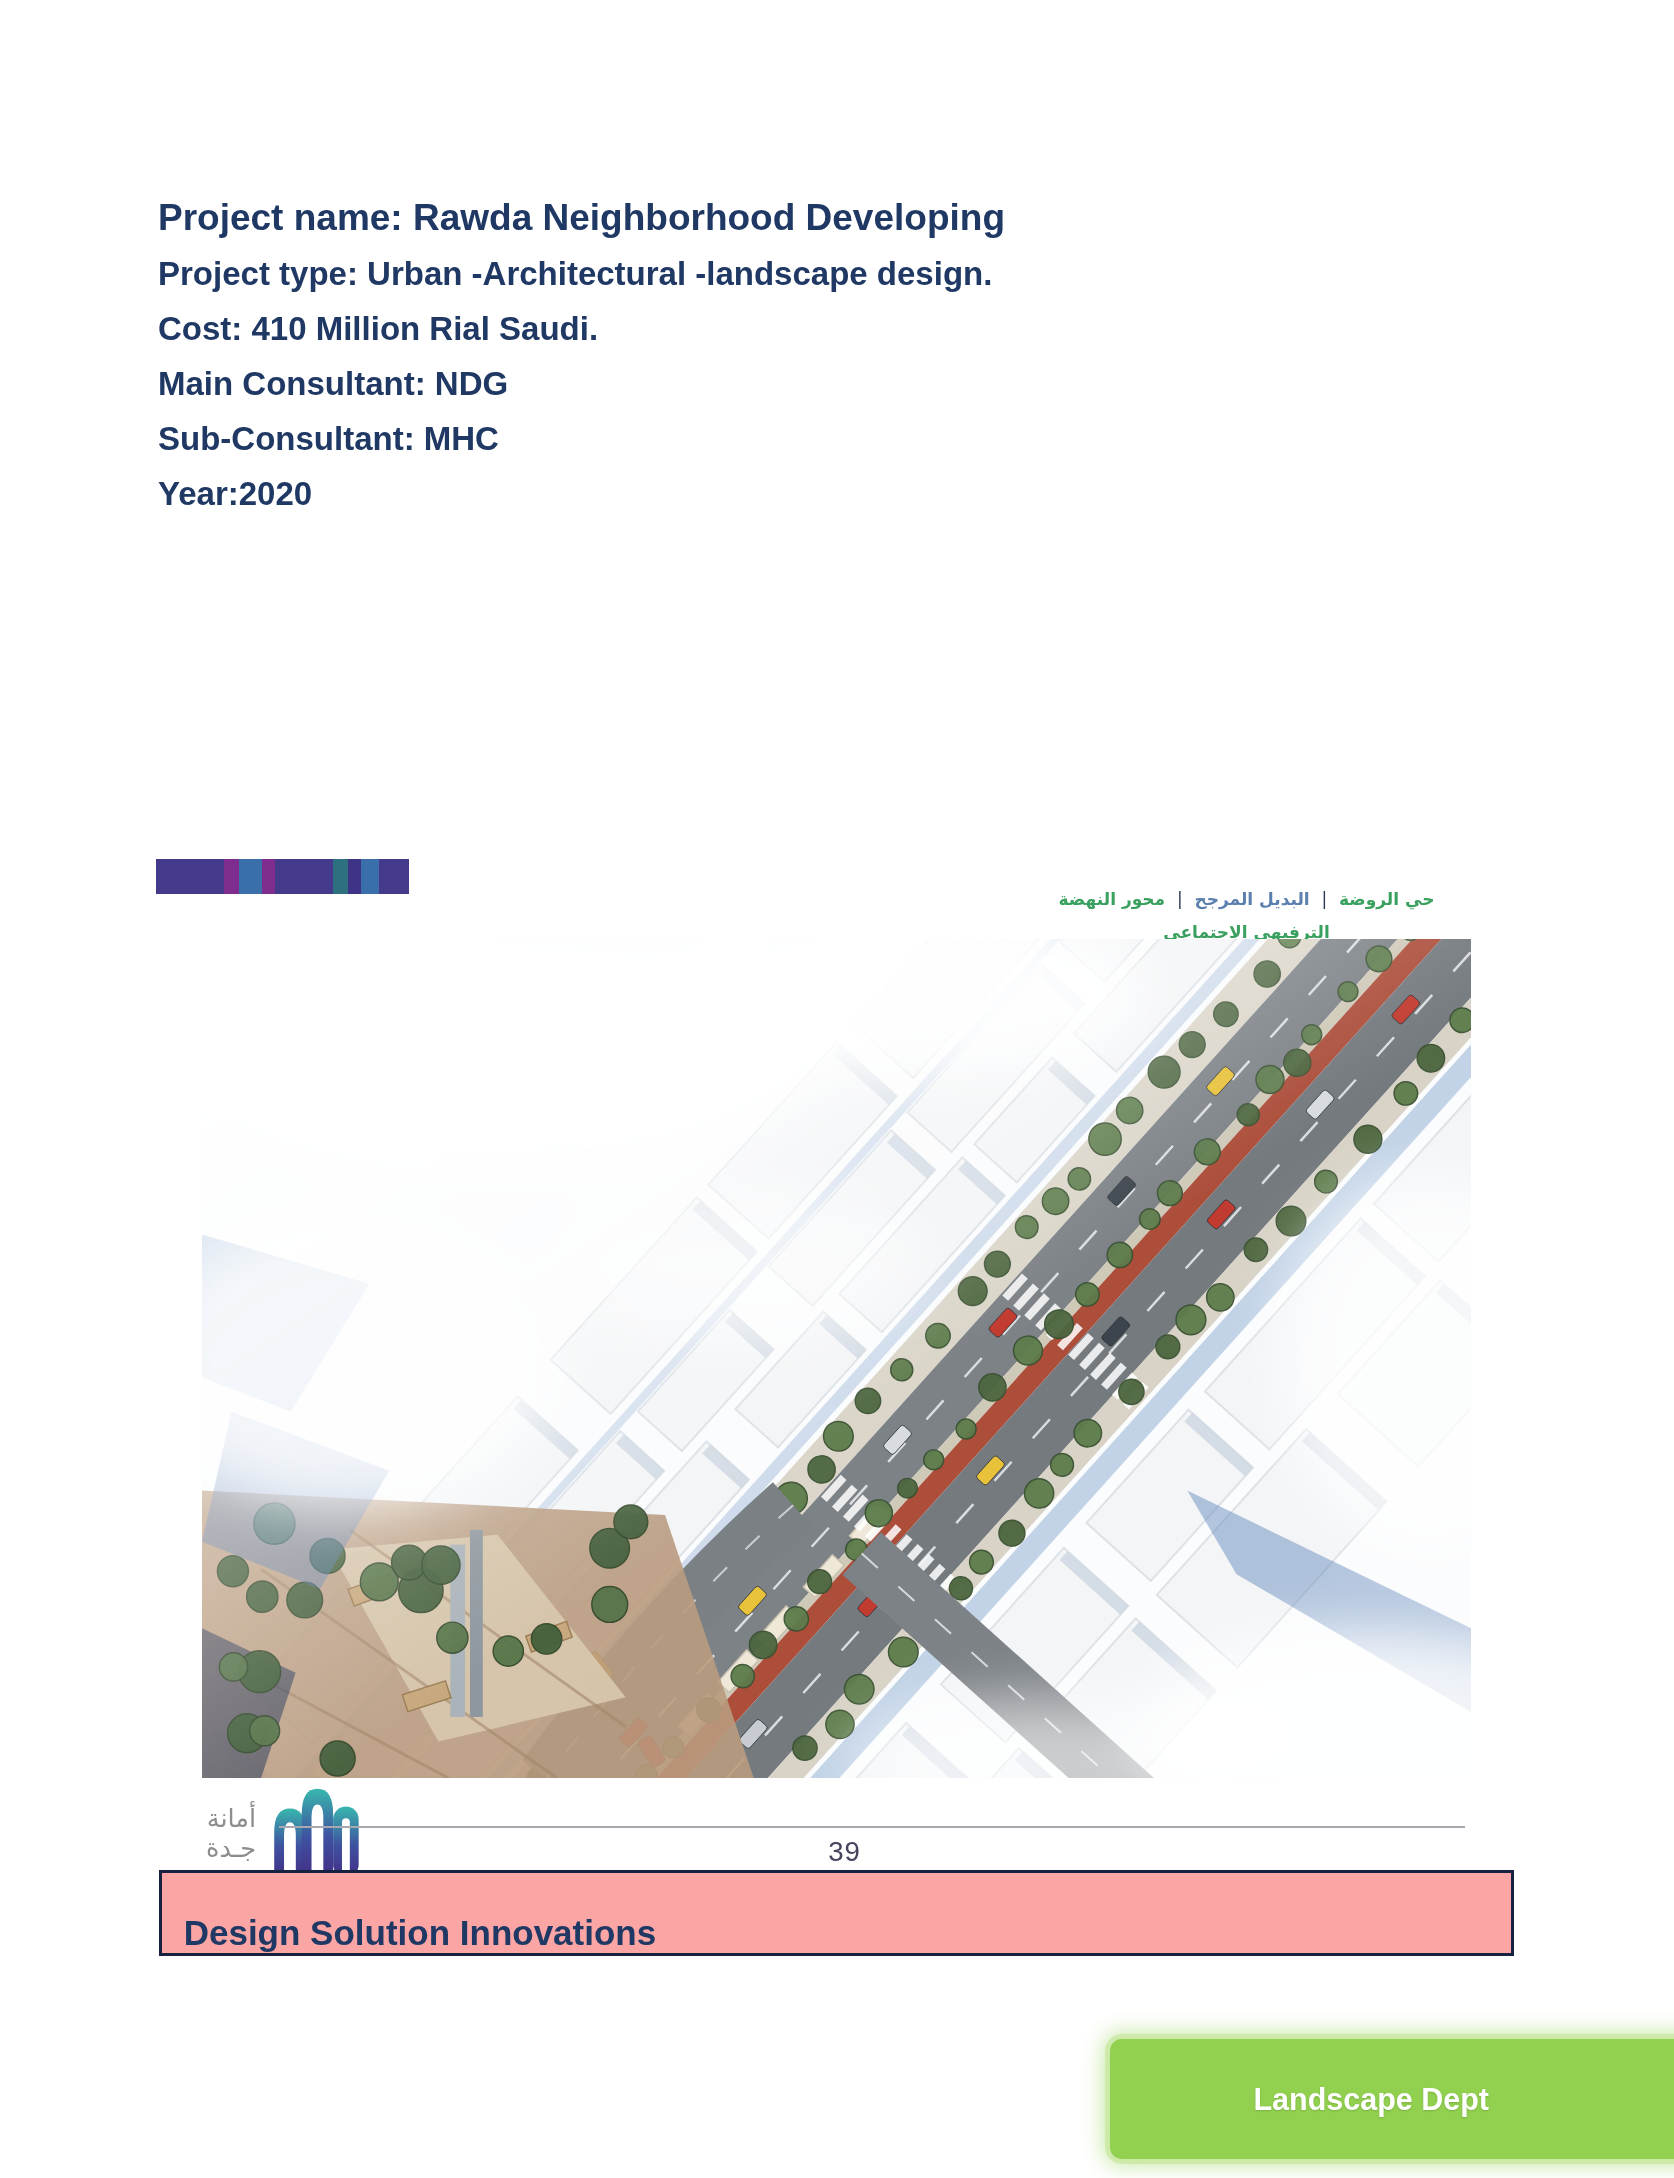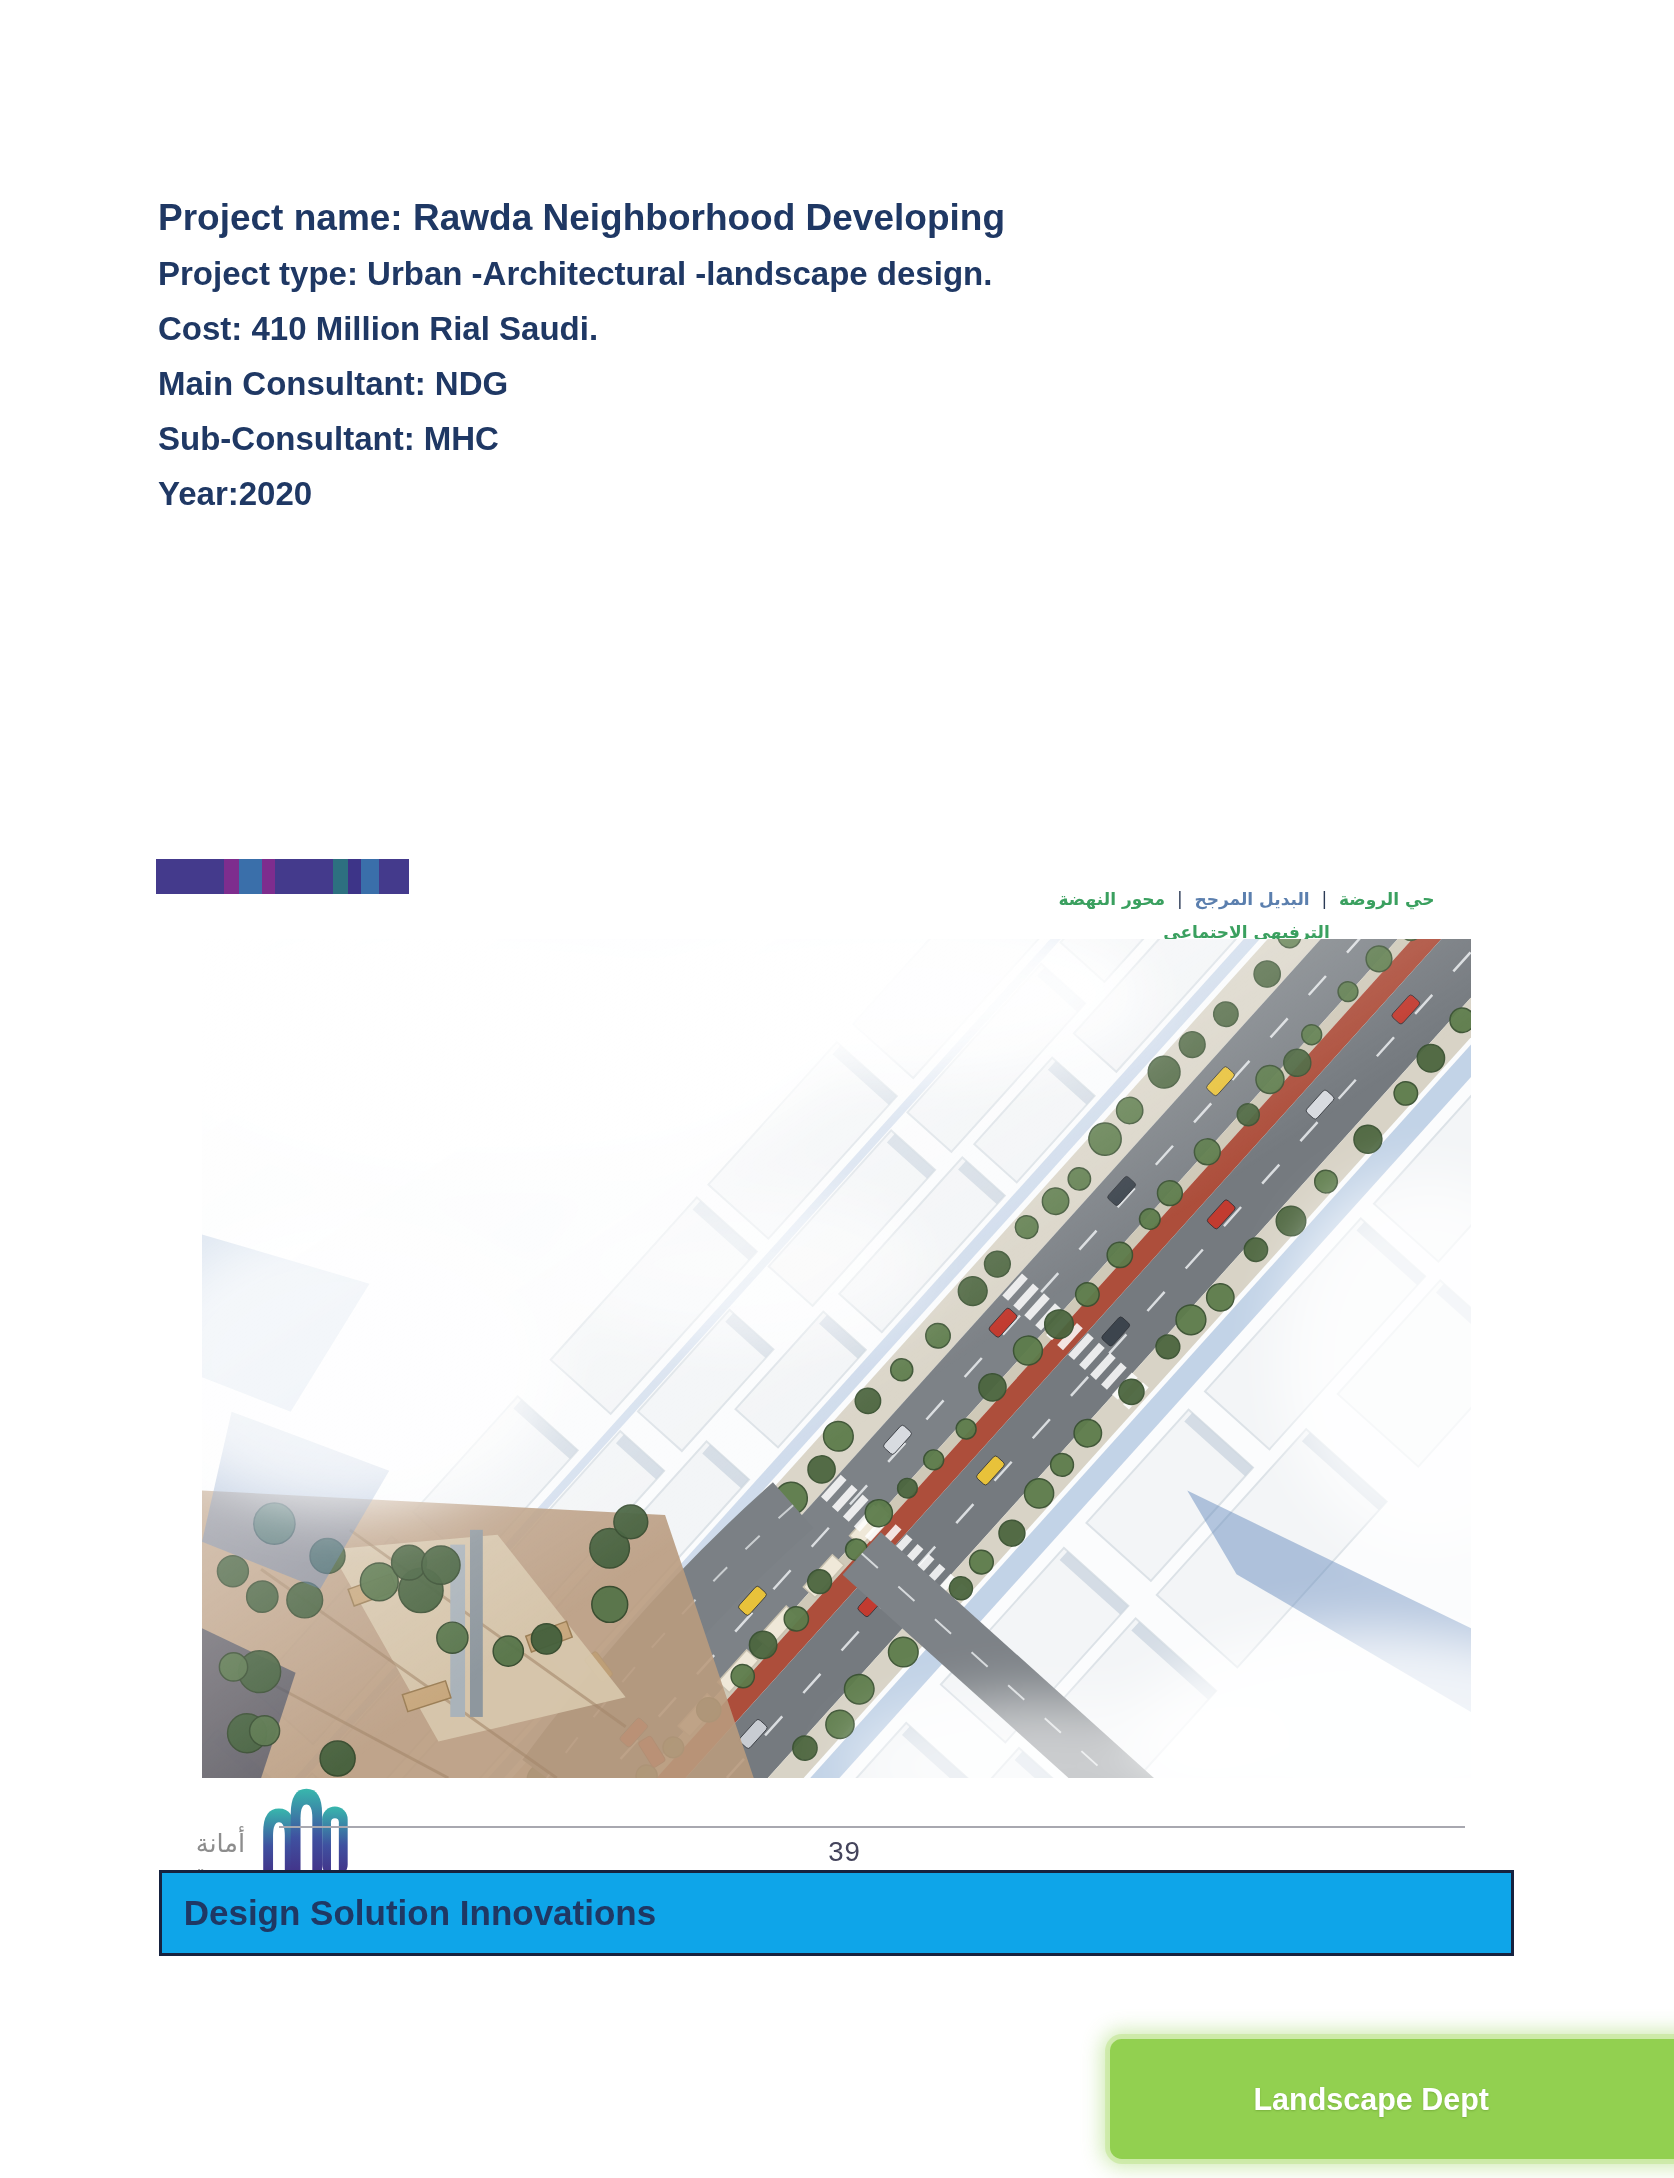--- a/index.html
+++ b/index.html
@@ -33,34 +33,34 @@
     font-size:17px;line-height:32.5px;font-weight:bold;
   }
   .caption .sep{color:#2b3a55;font-weight:normal;padding:0 5.9px;}
   
   .photo{
     position:absolute;left:202px;top:939px;width:1269px;height:839px;
     overflow:hidden;background:#fdfdfd;
   }
   .photo svg{display:block;width:100%;height:100%;}
   
-  .logo{position:absolute;left:195px;top:1779px;display:flex;align-items:flex-end;}
+  .logo{position:absolute;left:206px;top:1779px;display:flex;align-items:flex-start;}
   .logo-text{
     text-align:right;color:#8d8d8d;font-size:25.6px;line-height:30.5px;
     font-family:"DejaVu Sans",sans-serif;margin-top:23.6px;margin-right:9.9px;
   }
   .footer-rule{position:absolute;left:279px;top:1826px;width:1186px;height:2px;background:#a8a8b0;}
   .page-num{
     position:absolute;left:0;top:1836px;width:1675px;text-align:center;
     font-size:27.6px;color:#44445c;letter-spacing:1px;padding-left:7px;
   }
   
   .section-box{
     position:absolute;left:159px;top:1870px;width:1349px;height:80px;
-    border:3.9px solid #16223f;background:#0ea5e9;display:flex;align-items:center;
+    border:3.9px solid #16223f;background:#fca5a5;display:flex;align-items:flex-end;
   }
   .section-box .label{font-size:35px;font-weight:bold;color:#1f3864;padding-left:21.7px;}
   
   .badge{
     position:absolute;left:1110px;top:2039px;width:591px;height:120px;
     background:#92d050;border-radius:11.8px;
     box-shadow:0 0 0 4.9px rgba(197,230,152,.65), 0 0 19.7px 7.9px rgba(146,208,80,.45);
     display:flex;align-items:center;justify-content:flex-end;
   }
   .badge .label{

